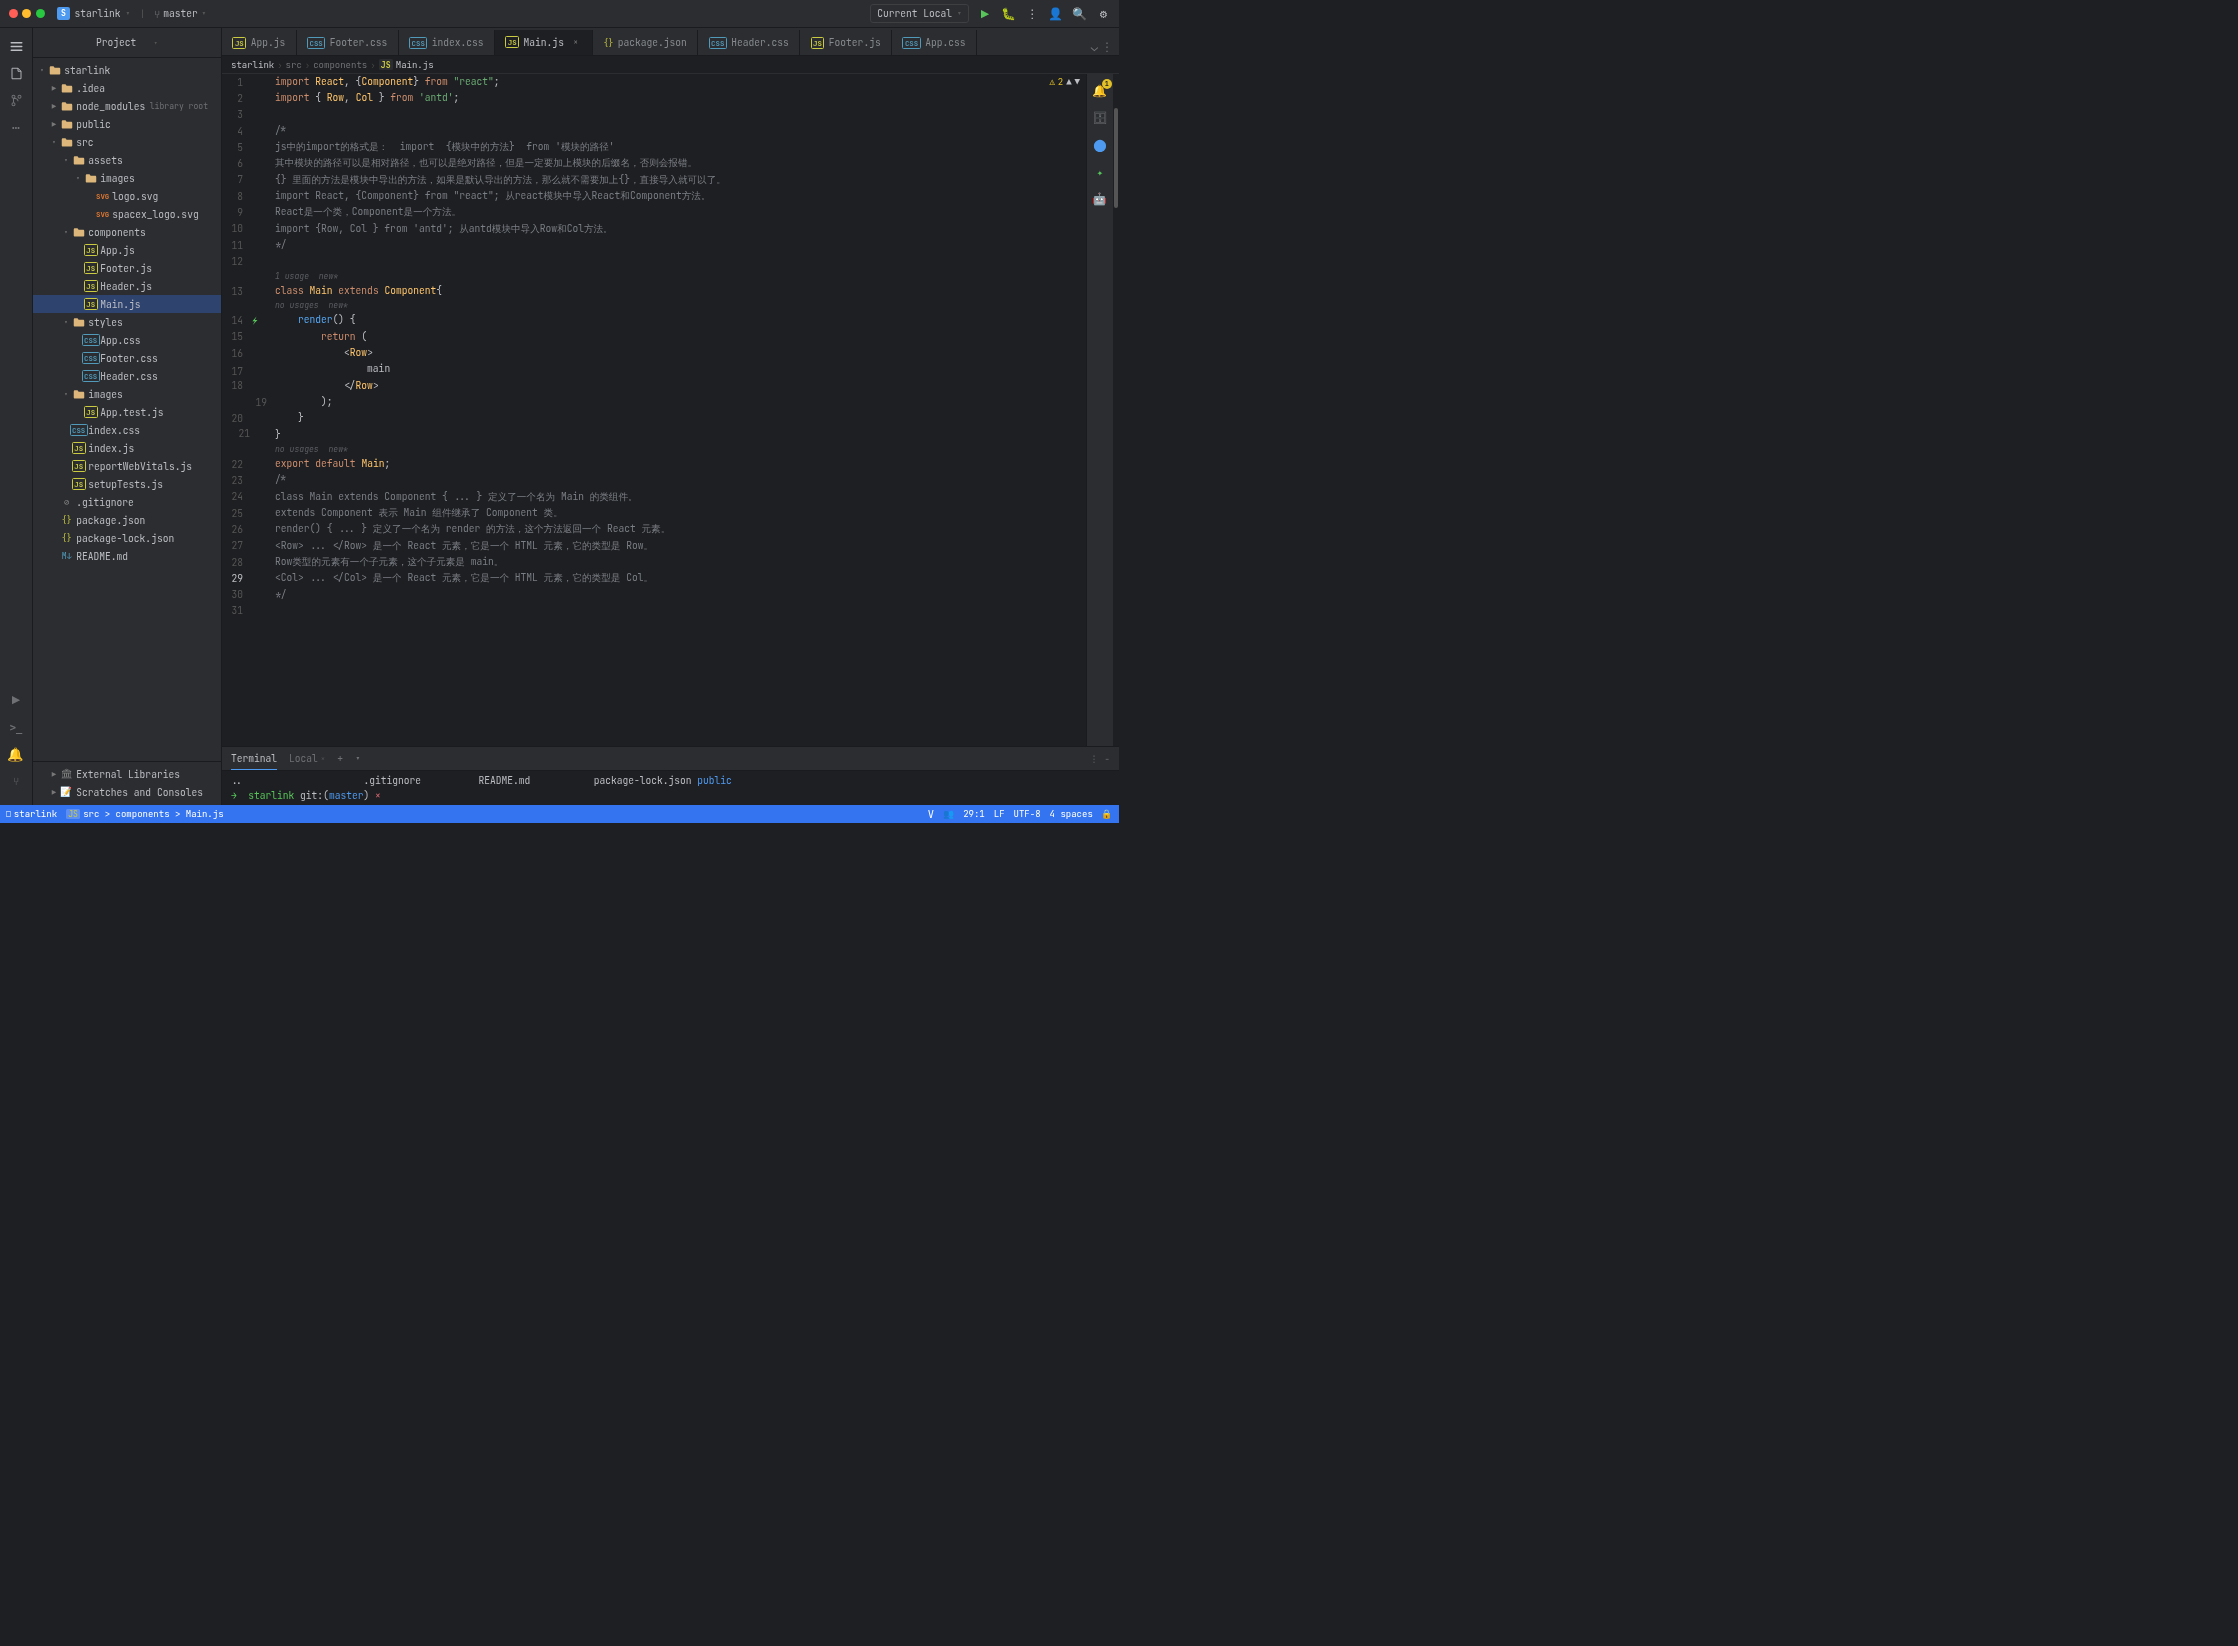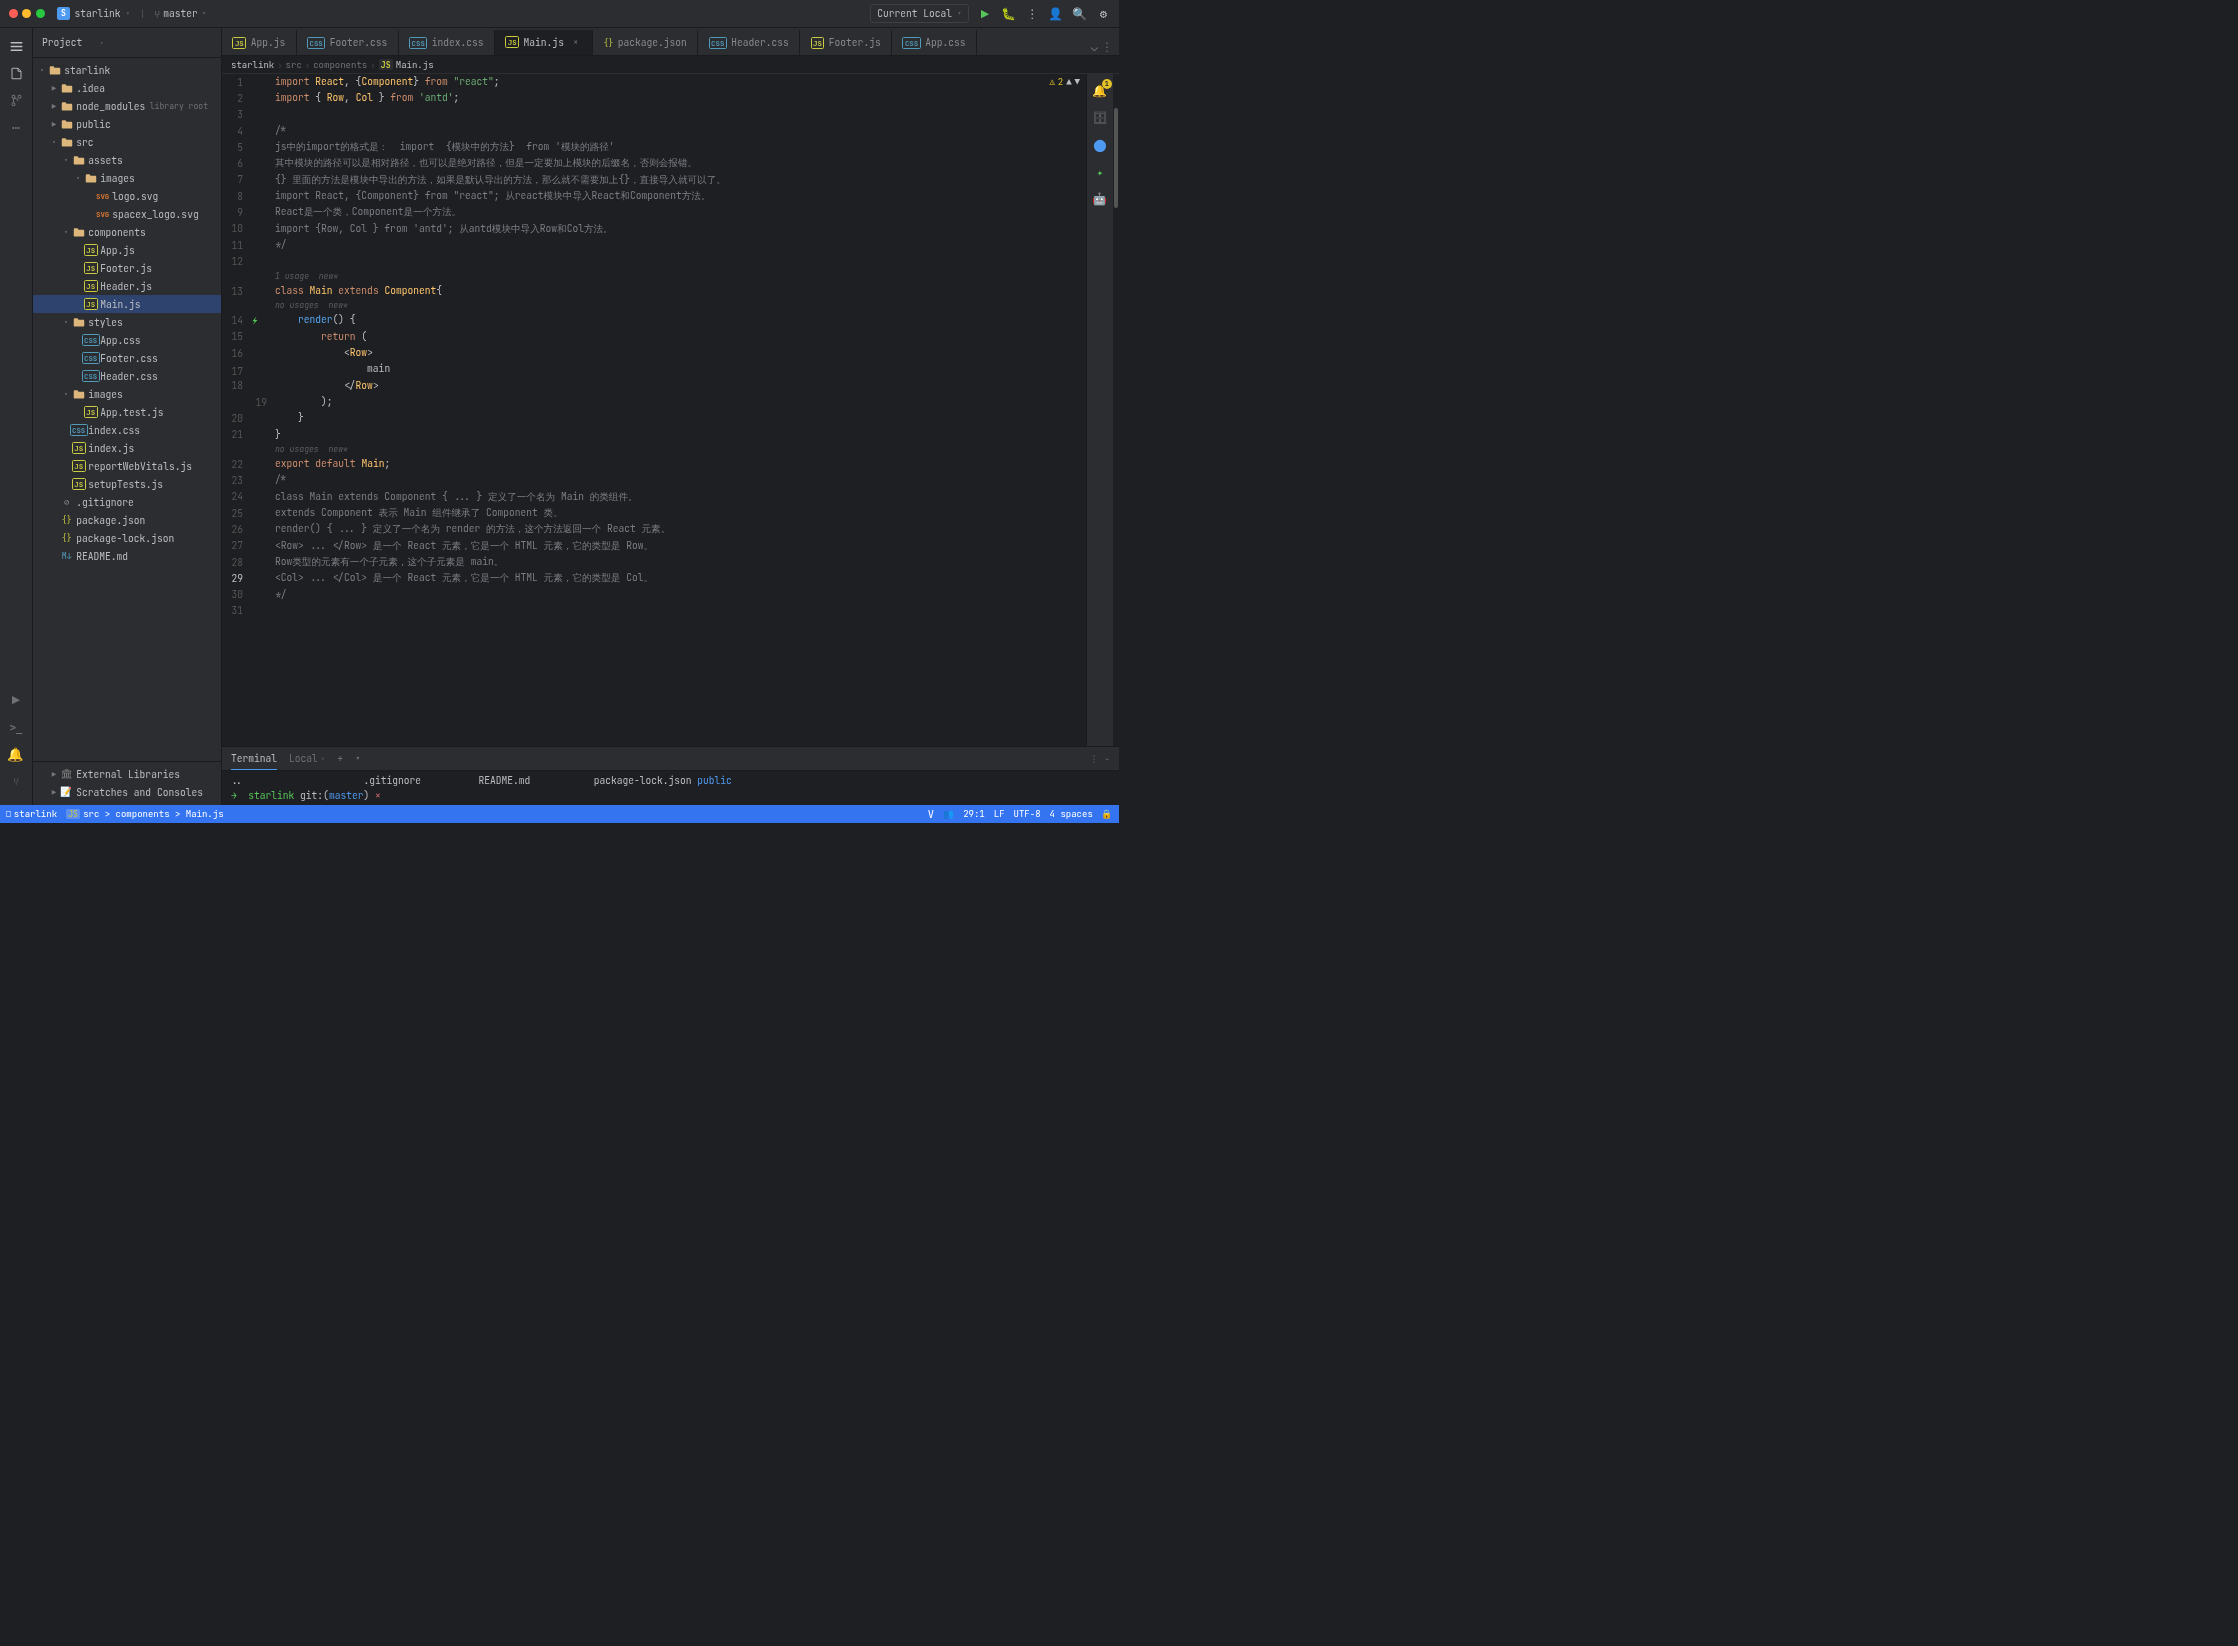--- a/index.html
+++ b/index.html
@@ -151,20 +151,21 @@
     }
     .sidebar-header {
       height: 30px;
       display: flex;
       align-items: center;
       padding: 0 9px;
       gap: 17px;
       font-size: 9.6px;
       color: #bcbec4;
       border-bottom: 0.7px solid #1a1b1e;
+      justify-content: center;
     }
     .sidebar-content {
       flex: 1;
       overflow-y: auto;
       padding: 3px 0;
     }
     .sidebar-content::-webkit-scrollbar { width: 3px; }
     .sidebar-content::-webkit-scrollbar-track { background: transparent; }
     .sidebar-content::-webkit-scrollbar-thumb { background: #555; border-radius: 1.5px; }
     .tree-item {
@@ -919,21 +920,21 @@
                   <div style="width: 12px; height: 16.3px; display: flex; align-items: center; justify-content: center;"></div>
                 </div>
                 <div class="line-gutter-row" style="display: flex; height: 16.3px; align-items: center; padding-left: 24px;">
                   <div class="ln-num" style="width: 27px; text-align: right; padding-right: 6px; color: rgb(85, 85, 85); font-size: 9.6px; font-family: &quot;JetBrains Mono&quot;, Consolas, monospace;">19</div>
                   <div style="width: 12px; height: 16.3px; display: flex; align-items: center; justify-content: center;"></div>
                 </div>
                 <div class="line-gutter-row" style="display: flex; height: 16.3px; align-items: center;">
                   <div class="ln-num" style="width: 27px; text-align: right; padding-right: 6px; color: rgb(85, 85, 85); font-size: 9.6px; font-family: &quot;JetBrains Mono&quot;, Consolas, monospace;">20</div>
                   <div style="width: 12px; height: 16.3px; display: flex; align-items: center; justify-content: center;"></div>
                 </div>
-                <div class="line-gutter-row" style="display: flex; height: 16.3px; align-items: center;">
+                <div class="line-gutter-row" style="display: flex; height: 16.3px; align-items: center; flex-direction: column;">
                   <div class="ln-num" style="width: 27px; text-align: right; padding-right: 6px; color: rgb(85, 85, 85); font-size: 9.6px; font-family: &quot;JetBrains Mono&quot;, Consolas, monospace;">21</div>
                   <div style="width: 12px; height: 16.3px; display: flex; align-items: center; justify-content: center;"></div>
                 </div>
                 <div class="line-gutter-row" style="height: 13.3px;"></div>
                 <div class="line-gutter-row" style="display: flex; height: 16.3px; align-items: center;">
                   <div class="ln-num" style="width: 27px; text-align: right; padding-right: 6px; color: rgb(85, 85, 85); font-size: 9.6px; font-family: &quot;JetBrains Mono&quot;, Consolas, monospace;">22</div>
                   <div style="width: 12px; height: 16.3px; display: flex; align-items: center; justify-content: center;"></div>
                 </div>
                 <div class="line-gutter-row" style="display: flex; height: 16.3px; align-items: center;">
                   <div class="ln-num" style="width: 27px; text-align: right; padding-right: 6px; color: rgb(85, 85, 85); font-size: 9.6px; font-family: &quot;JetBrains Mono&quot;, Consolas, monospace;">23</div>

